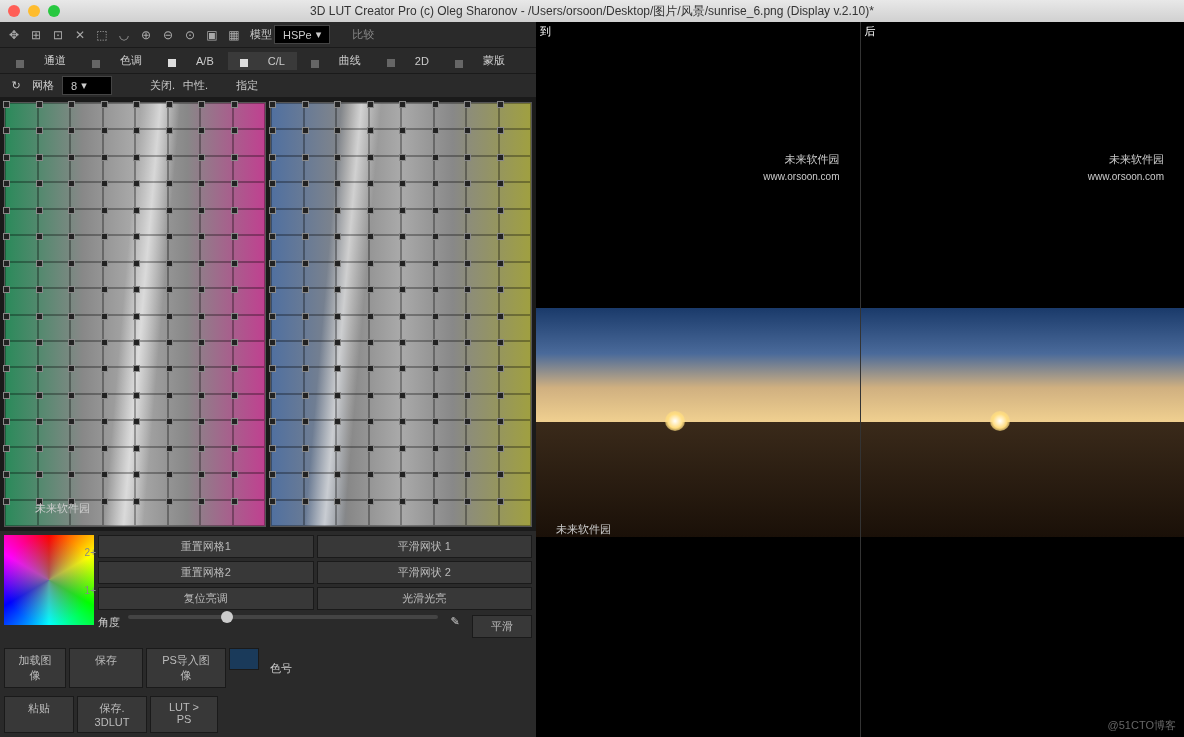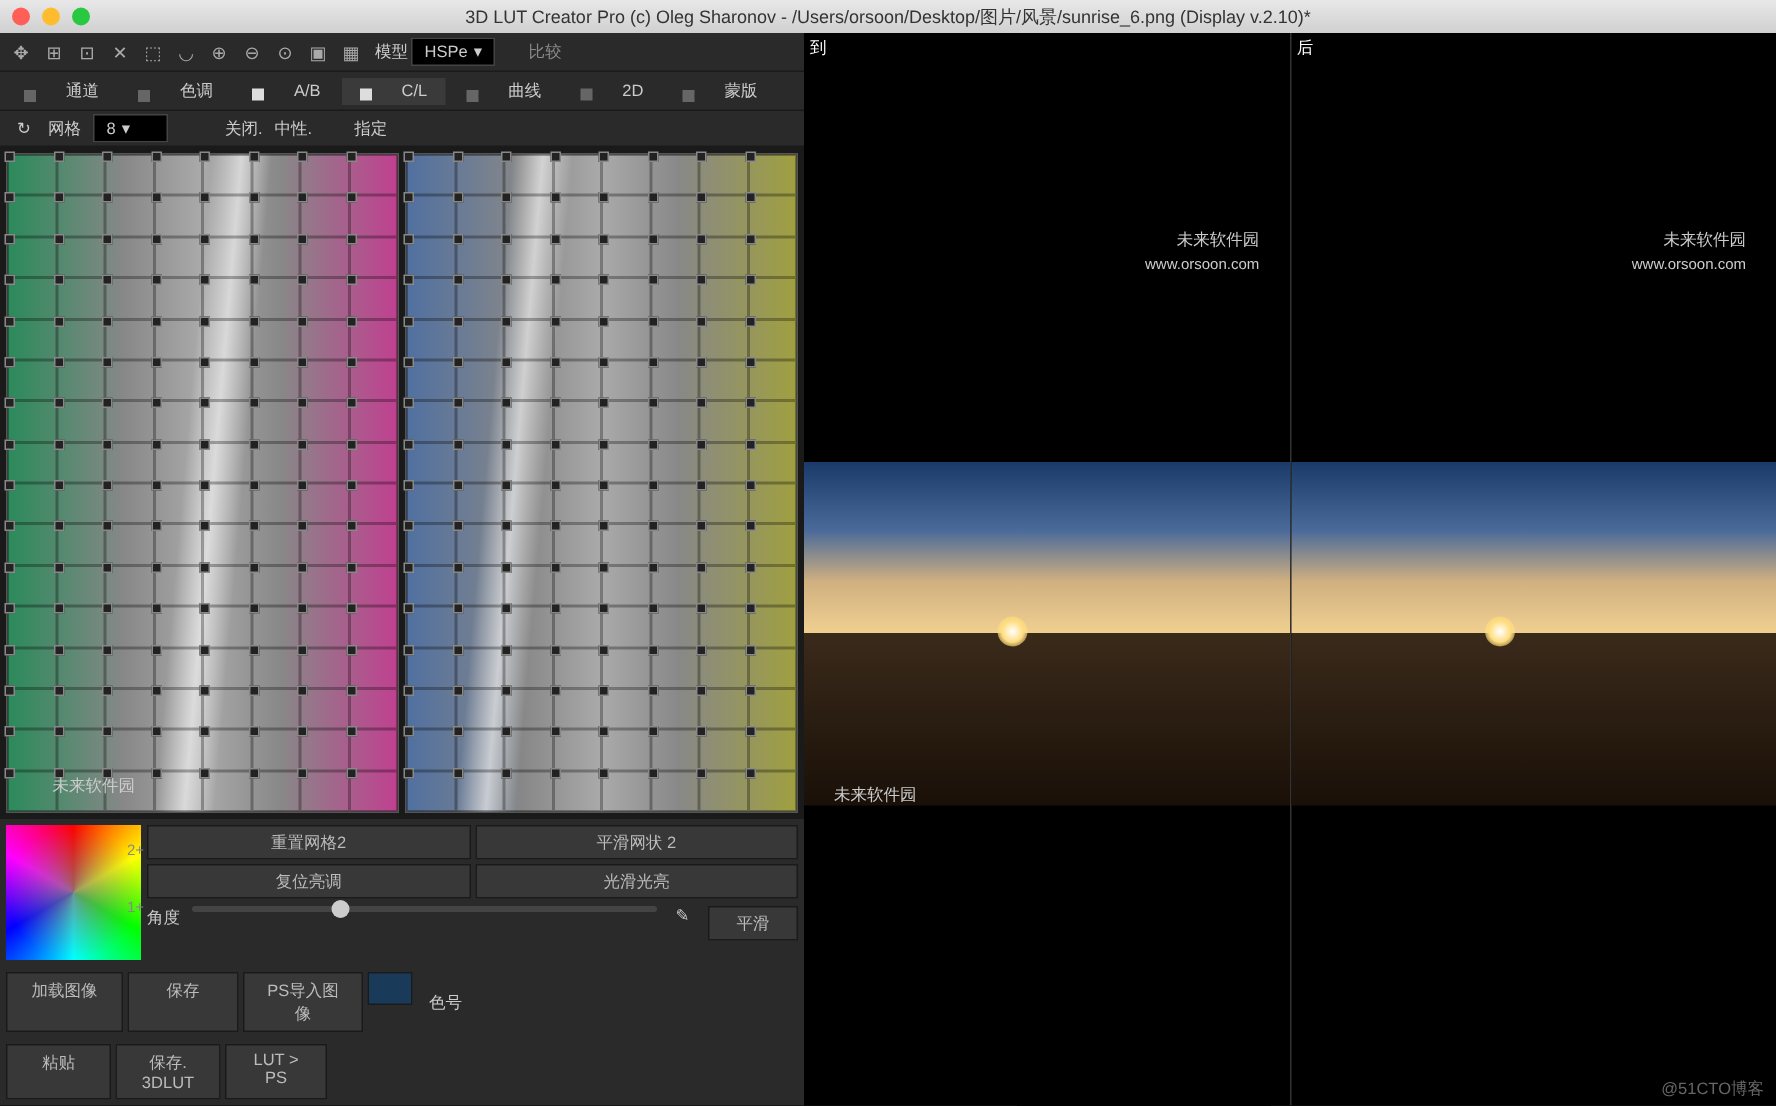--- a/index.html
+++ b/index.html
@@ -402,38 +402,42 @@
 </div>
 
 <div class="controls">
   <div style="position:relative">
     <div class="colorwheel"></div>
     <span class="lbl" style="top:12px;right:-2px">2+</span>
     <span class="lbl" style="top:50px;right:-2px">1+</span>
   </div>
   <div class="btncol">
     <div class="btnrow">
+      <div class="cbtn">重置网格1</div>
+      <div class="cbtn">平滑网状 1</div>
+    </div>
+    <div class="btnrow">
       <div class="cbtn">重置网格2</div>
       <div class="cbtn">平滑网状 2</div>
     </div>
     <div class="btnrow">
       <div class="cbtn">复位亮调</div>
       <div class="cbtn">光滑光亮</div>
     </div>
     <div class="sliderrow">
       <span>角度</span>
       <div class="slider"></div>
       <div style="width:18px;text-align:center">✎</div>
       <div class="cbtn" style="flex:0 0 60px">平滑</div>
     </div>
   </div>
 </div>
 
 <div class="bottombar">
-  <div class="bbtn" style="width:78px">加载图像</div>
+  <div class="bbtn" style="width:62px">加载图像</div>
   <div class="bbtn" style="width:74px">保存</div>
   <div class="bbtn" style="width:80px">PS导入图像</div>
   <div class="swatch"></div>
   <span style="align-self:center;margin-left:8px">色号</span>
 </div>
 <div class="bottombar">
   <div class="bbtn" style="width:70px">粘贴</div>
   <div class="bbtn" style="width:70px">保存. 3DLUT</div>
   <div class="bbtn" style="width:68px">LUT &gt; PS</div>
 </div>

